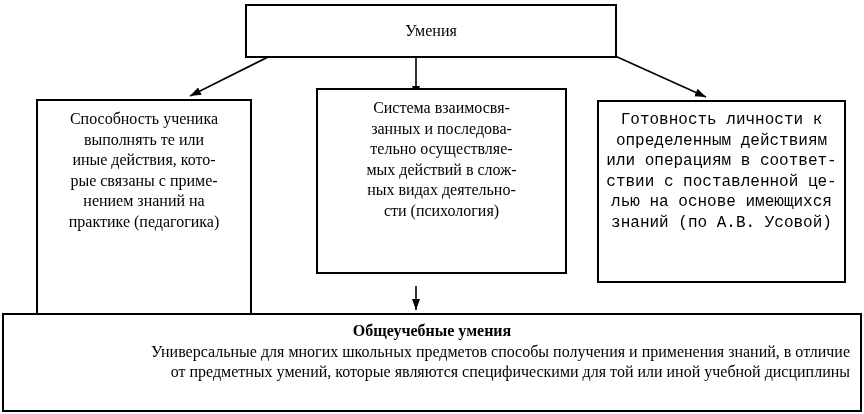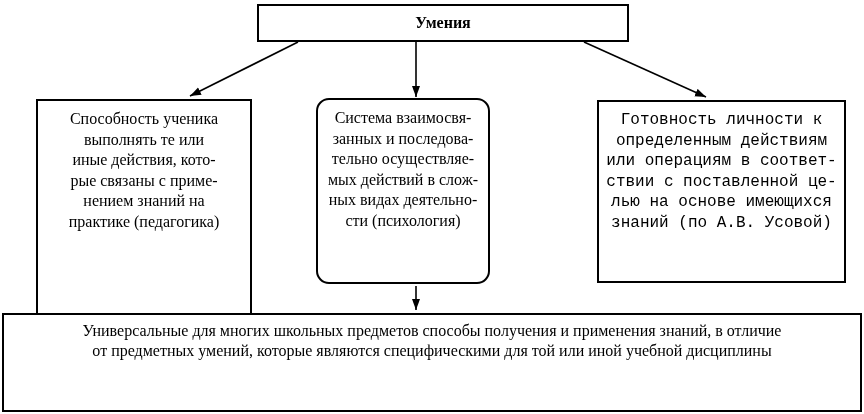--- a/index.html
+++ b/index.html
@@ -27,49 +27,47 @@
   .box {
     position: absolute;
     box-sizing: border-box;
     border: 2px solid #000000;
     background: #ffffff;
   }
   .root-box {
     left: 245px;
     top: 4px;
     width: 372px;
-    height: 38px;
+    height: 54px;
     display: flex;
     align-items: center;
     justify-content: center;
-    font-weight: bold;
+    font-weight: normal;
     font-size: 16px;
-    margin-left: 12px;
   }
   .defbox {
     text-align: center;
     font-size: 16px;
     line-height: 20.5px;
     padding: 8px 4px 0 4px;
   }
   .defbox .def-text {
     white-space: pre-line;
   }
   .defbox-pedagogy {
     left: 36px;
     top: 99px;
     width: 216px;
     height: 236px;
   }
   .defbox-psychology {
     left: 316px;
-    top: 98px;
-    width: 174px;
+    top: 88px;
+    width: 251px;
     height: 186px;
-    border-radius: 13px;
   }
   .defbox-usova {
     left: 597px;
     top: 100px;
     width: 249px;
     height: 183px;
     font-family: Liberation Mono, monospace;
   }
   .general-box {
     left: 2px;
@@ -79,21 +77,21 @@
     padding: 5px 10px 0 10px;
   }
   .general-title {
     text-align: center;
     font-weight: bold;
     font-size: 16px;
     line-height: 21px;
   }
   .general-body {
     margin-top: 1px;
-    text-align: center;
+    text-align: right;
     font-size: 16px;
     line-height: 19.5px;
     white-space: pre-line;
   }
 </style>
 </head>
 <body>
 
 <div class="canvas">
 
@@ -134,17 +132,18 @@
   <div class="box defbox defbox-usova">
     <div class="def-text">Готовность личности к
 определенным действиям
 или операциям в соответ-
 ствии с поставленной це-
 лью на основе имеющихся
 знаний (по А.В. Усовой)</div>
   </div>
 
   <div class="box general-box">
+    <div class="general-title">Общеучебные умения</div>
     <div class="general-body">Универсальные для многих школьных предметов способы получения и применения знаний, в отличие
 от предметных умений, которые являются специфическими для той или иной учебной дисциплины</div>
   </div>
 
 </div>
 
 </body></html>

